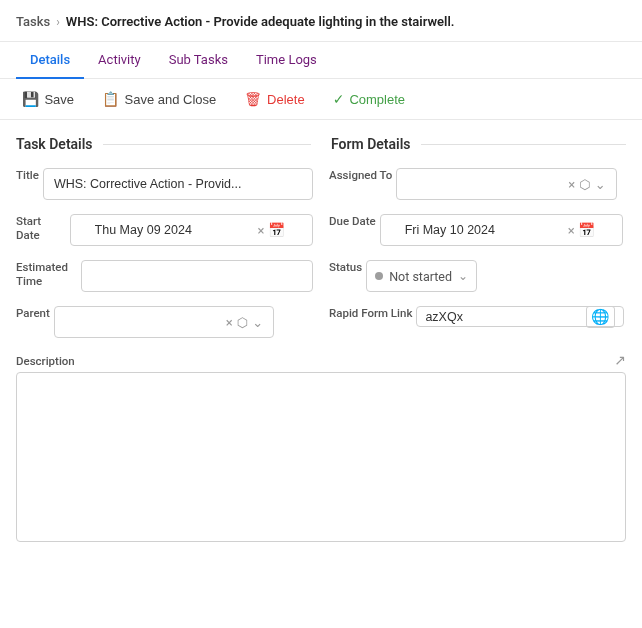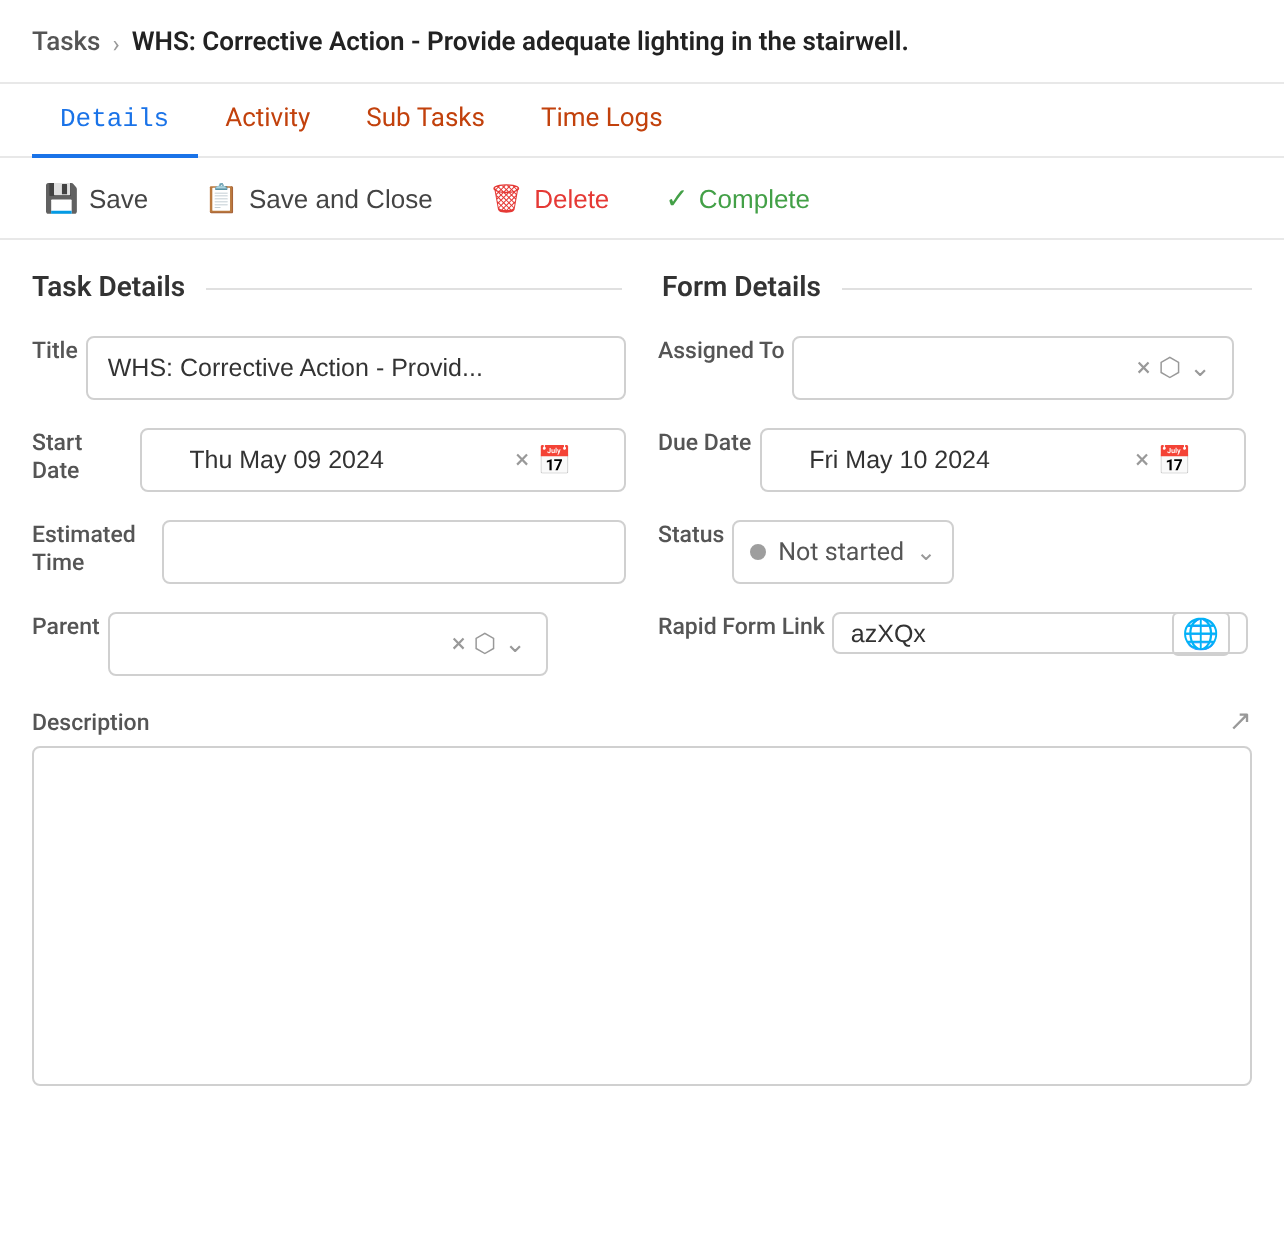--- a/index.html
+++ b/index.html
@@ -38,30 +38,29 @@
     
     .tabs {
       display: flex;
       gap: 0;
       padding: 0 16px;
       border-bottom: 1px solid #e8e8e8;
     }
     .tab {
       padding: 10px 14px;
       font-size: 13px;
-      color: #c2410c;
+      color: #701a75;
       cursor: pointer;
       border-bottom: 2px solid transparent;
       margin-bottom: -1px;
     }
     .tab.active {
       color: #1a73e8;
       border-bottom: 2px solid #1a73e8;
       font-weight: 500;
-      font-family: Liberation Mono, monospace;
     }
 
     
     .toolbar {
       display: flex;
       align-items: center;
       padding: 8px 16px;
       gap: 16px;
       border-bottom: 1px solid #e8e8e8;
     }
@@ -250,21 +249,21 @@
       border-radius: 3px;
       padding: 1px 4px;
     }
 
     
     .description-section {
       margin-top: 14px;
     }
     .desc-header {
       display: flex;
-      align-items: center;
+      align-items: flex-end;
       justify-content: space-between;
       margin-bottom: 4px;
     }
     .desc-expand {
       color: #999;
       cursor: pointer;
       font-size: 14px;
     }
     .desc-textarea {
       width: 100%;

